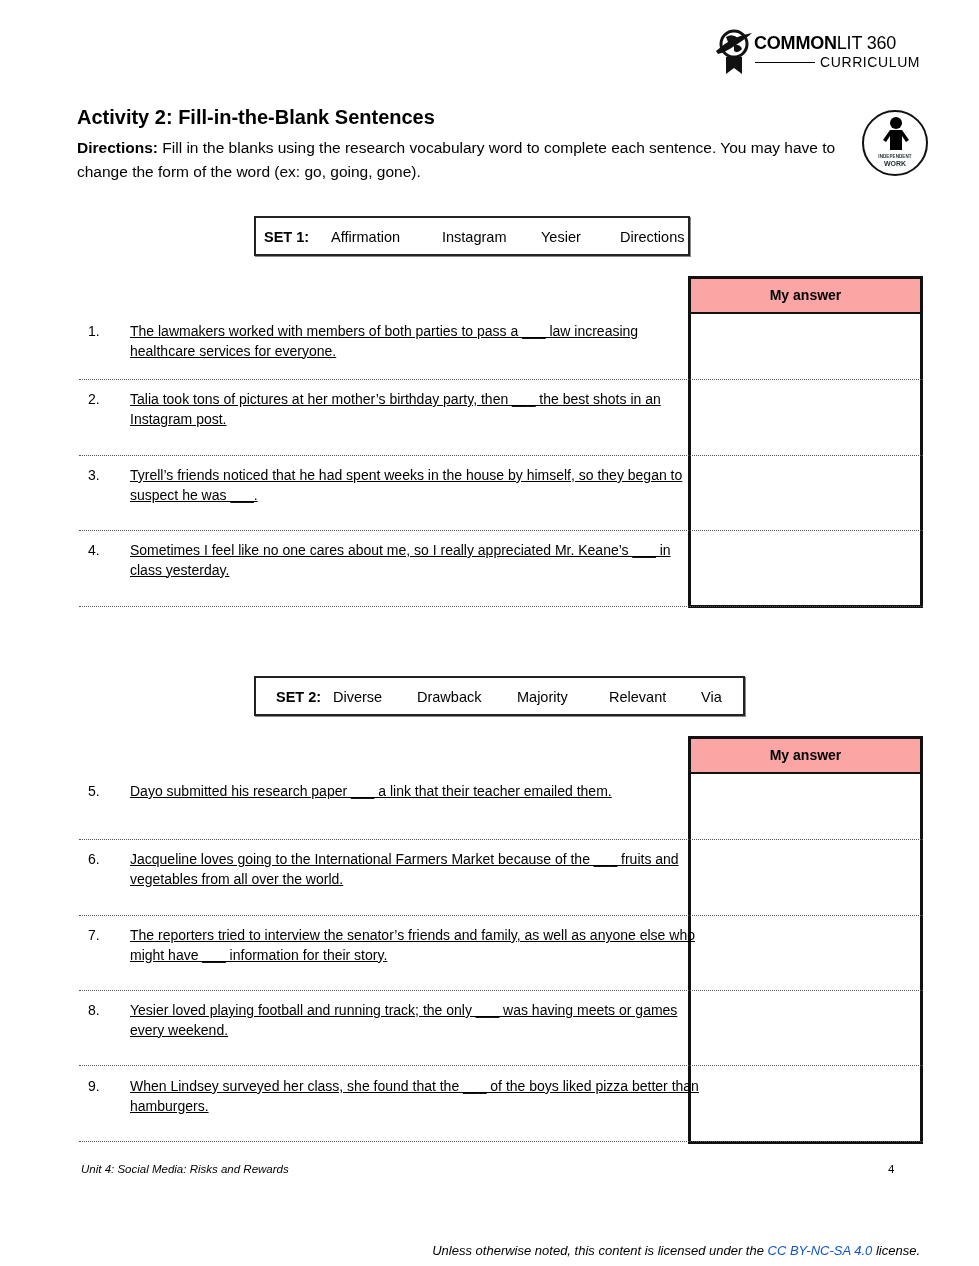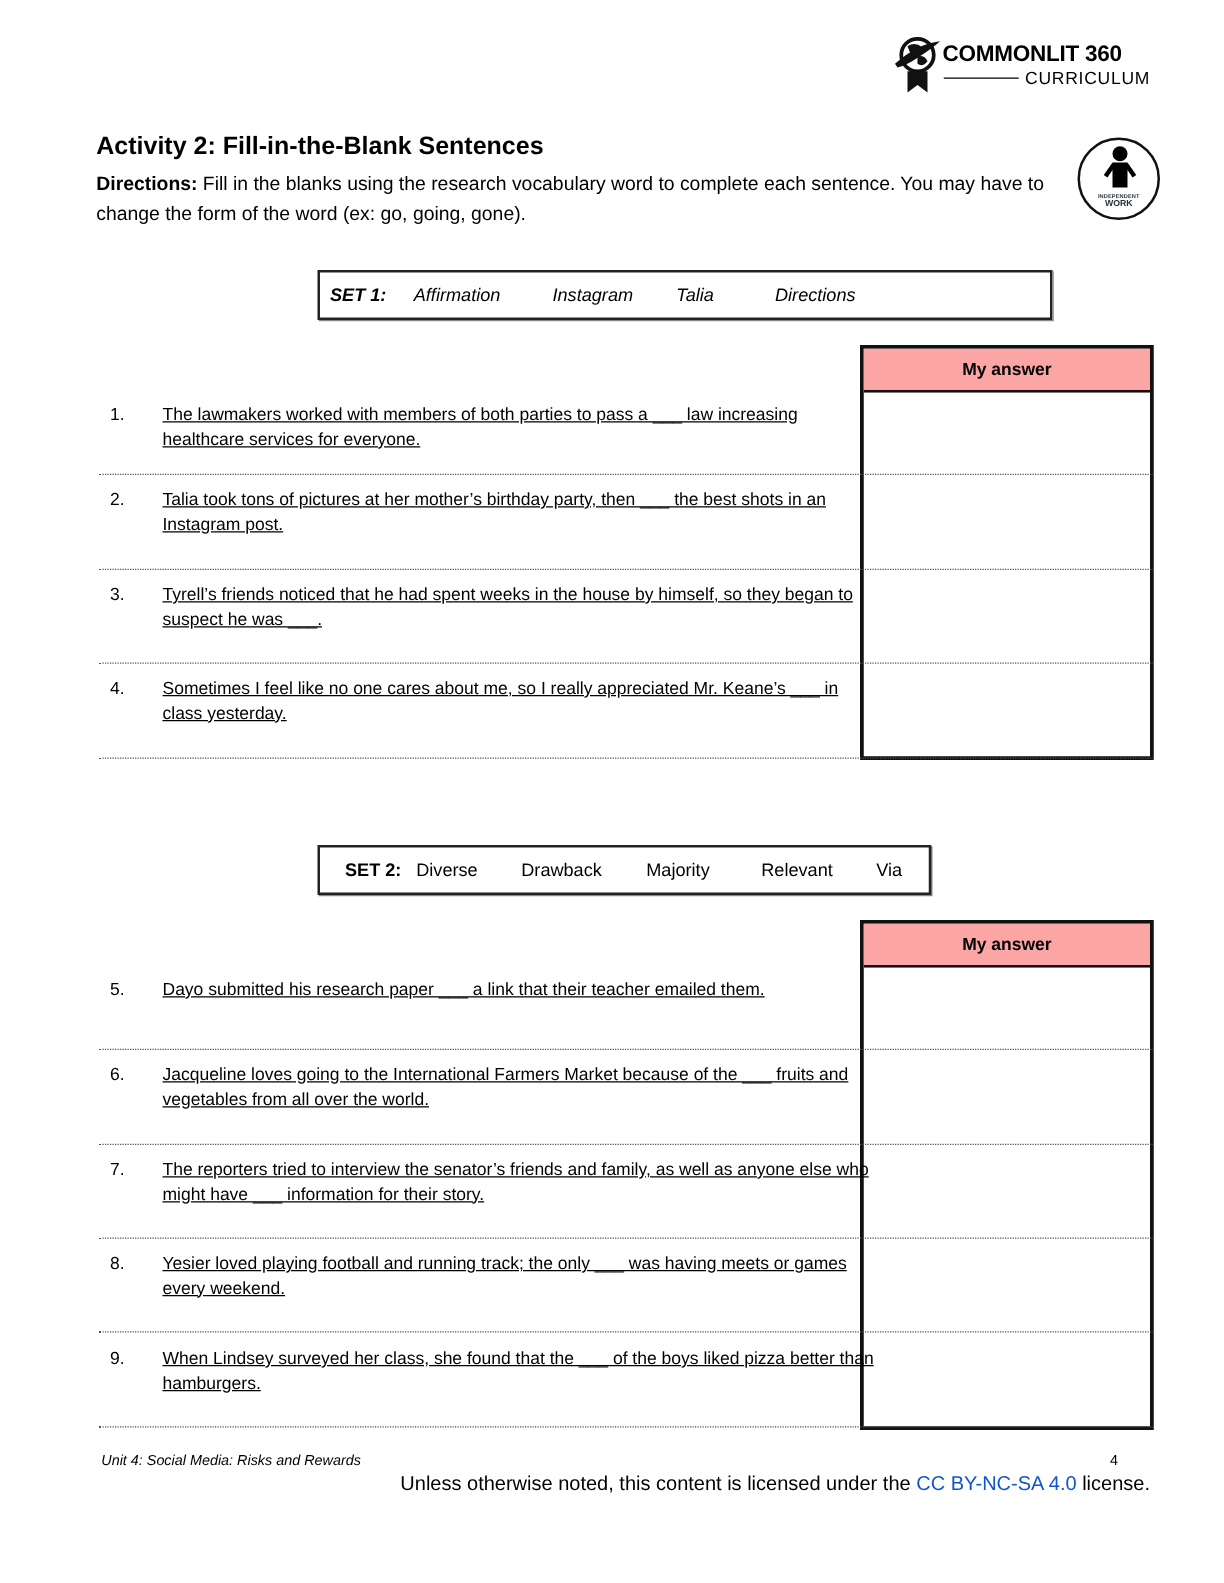--- a/index.html
+++ b/index.html
@@ -9,21 +9,21 @@
       font-family: "Liberation Sans", "DejaVu Sans", sans-serif;
       color: #000;
       overflow: hidden;
     }
     .abs { position: absolute; }
 
     
     .logo { left: 714px; top: 27px; width: 210px; height: 50px; }
     .logo-icon { left: 0; top: 0; width: 40px; height: 50px; }
     .logo-brand { left: 40px; top: 6px; font-size: 18px; font-weight: bold; letter-spacing: -0.2px; white-space: nowrap; }
-    .logo-brand .light { font-weight: bold; }
+    .logo-brand .light { font-weight: normal; }
     .logo-line { left: 41px; top: 35px; width: 60px; height: 1px; background: #000; }
     .logo-sub { left: 106px; top: 27px; font-size: 14px; letter-spacing: 0.6px; white-space: nowrap; }
 
     
     .title { left: 77px; top: 106px; font-size: 20px; font-weight: bold; white-space: nowrap; }
     .directions { left: 77px; top: 136px; width: 760px; font-size: 15.5px; line-height: 24px; }
     .directions b { font-weight: bold; }
 
     .badge { left: 862px; top: 110px; width: 66px; height: 66px; border: 2.5px solid #111; border-radius: 50%; }
     .badge svg { position: absolute; left: 17px; top: 4px; }
@@ -40,21 +40,21 @@
     .answer-col { position: absolute; left: 609px; width: 235px; border: 3px solid #111; border-top-width: 3px; }
     .answer-head { height: 35px; background: #fca5a5; border-bottom: 2px solid #111; text-align: center; font-size: 14px; font-weight: bold; line-height: 33px; }
     .row-line { position: absolute; left: 0; width: 844px; height: 0; border-top: 1px dotted #555; }
     .q { position: absolute; left: 0; width: 600px; font-size: 14px; line-height: 19.5px; }
     .q .num { position: absolute; left: 9px; top: 0; }
     .q .txt { position: absolute; left: 51px; top: 0; width: 570px; text-decoration: underline; }
 
     
     .footer-left { left: 81px; top: 1163px; font-size: 11.5px; font-style: italic; white-space: nowrap; }
     .footer-page { left: 888px; top: 1163px; font-size: 11.5px; }
-    .footer-license { right: 59px; top: 1179px; font-size: 16px; white-space: nowrap; }
+    .footer-license { right: 59px; top: 1243px; font-size: 13px; font-style: italic; white-space: nowrap; }
     .footer-license a { color: #1155cc; text-decoration: none; }
   </style>
 </head>
 <body>
 
 <div class="abs logo">
   <svg class="abs logo-icon" width="40" height="50" viewBox="0 0 40 50">
     <circle cx="20" cy="17" r="13" fill="#fff" stroke="#111" stroke-width="3"></circle>
     <path d="M12 10 Q18 6 24 11 Q20 16 14 15 Z" fill="#111"></path>
     <path d="M20 18 Q26 17 28 22 Q24 27 20 24 Z" fill="#111"></path>
@@ -71,25 +71,25 @@
 
 <div class="abs badge">
   <svg width="30" height="36" viewBox="0 0 30 36">
     <circle cx="15" cy="7" r="6" fill="#000"></circle>
     <path d="M9 14 L21 14 L28 24 L25 26 L21 20 L21 34 L9 34 L9 20 L5 26 L2 24 Z" fill="#000"></path>
   </svg>
   <div class="badge-text1">INDEPENDENT</div>
   <div class="badge-text2">WORK</div>
 </div>
 
-<div class="abs wordbank" style="left:254px; top:216px; width:588px;font-style:italic;">
+<div class="abs wordbank" style="left:254px; top:216px; width:436px;">
   <span class="set-label" style="left:8px;">SET 1:</span>
   <span style="left:75px;">Affirmation</span>
   <span style="left:186px;">Instagram</span>
-  <span style="left:285px;">Talia</span>
+  <span style="left:285px;">Yesier</span>
   <span style="left:364px;">Directions</span>
 </div>
 
 <div class="abs qtable" style="top:276px; height:332px;">
   <div class="answer-col" style="top:0; height:332px;">
     <div class="answer-head">My answer</div>
   </div>
   <div class="abs" style="left:612px; top:38px; width:229px; height:65px;"></div>
   <div class="abs" style="left:612px; top:104px; width:229px; height:75px;"></div>
   <div class="abs" style="left:612px; top:180px; width:229px; height:74px;"></div>

